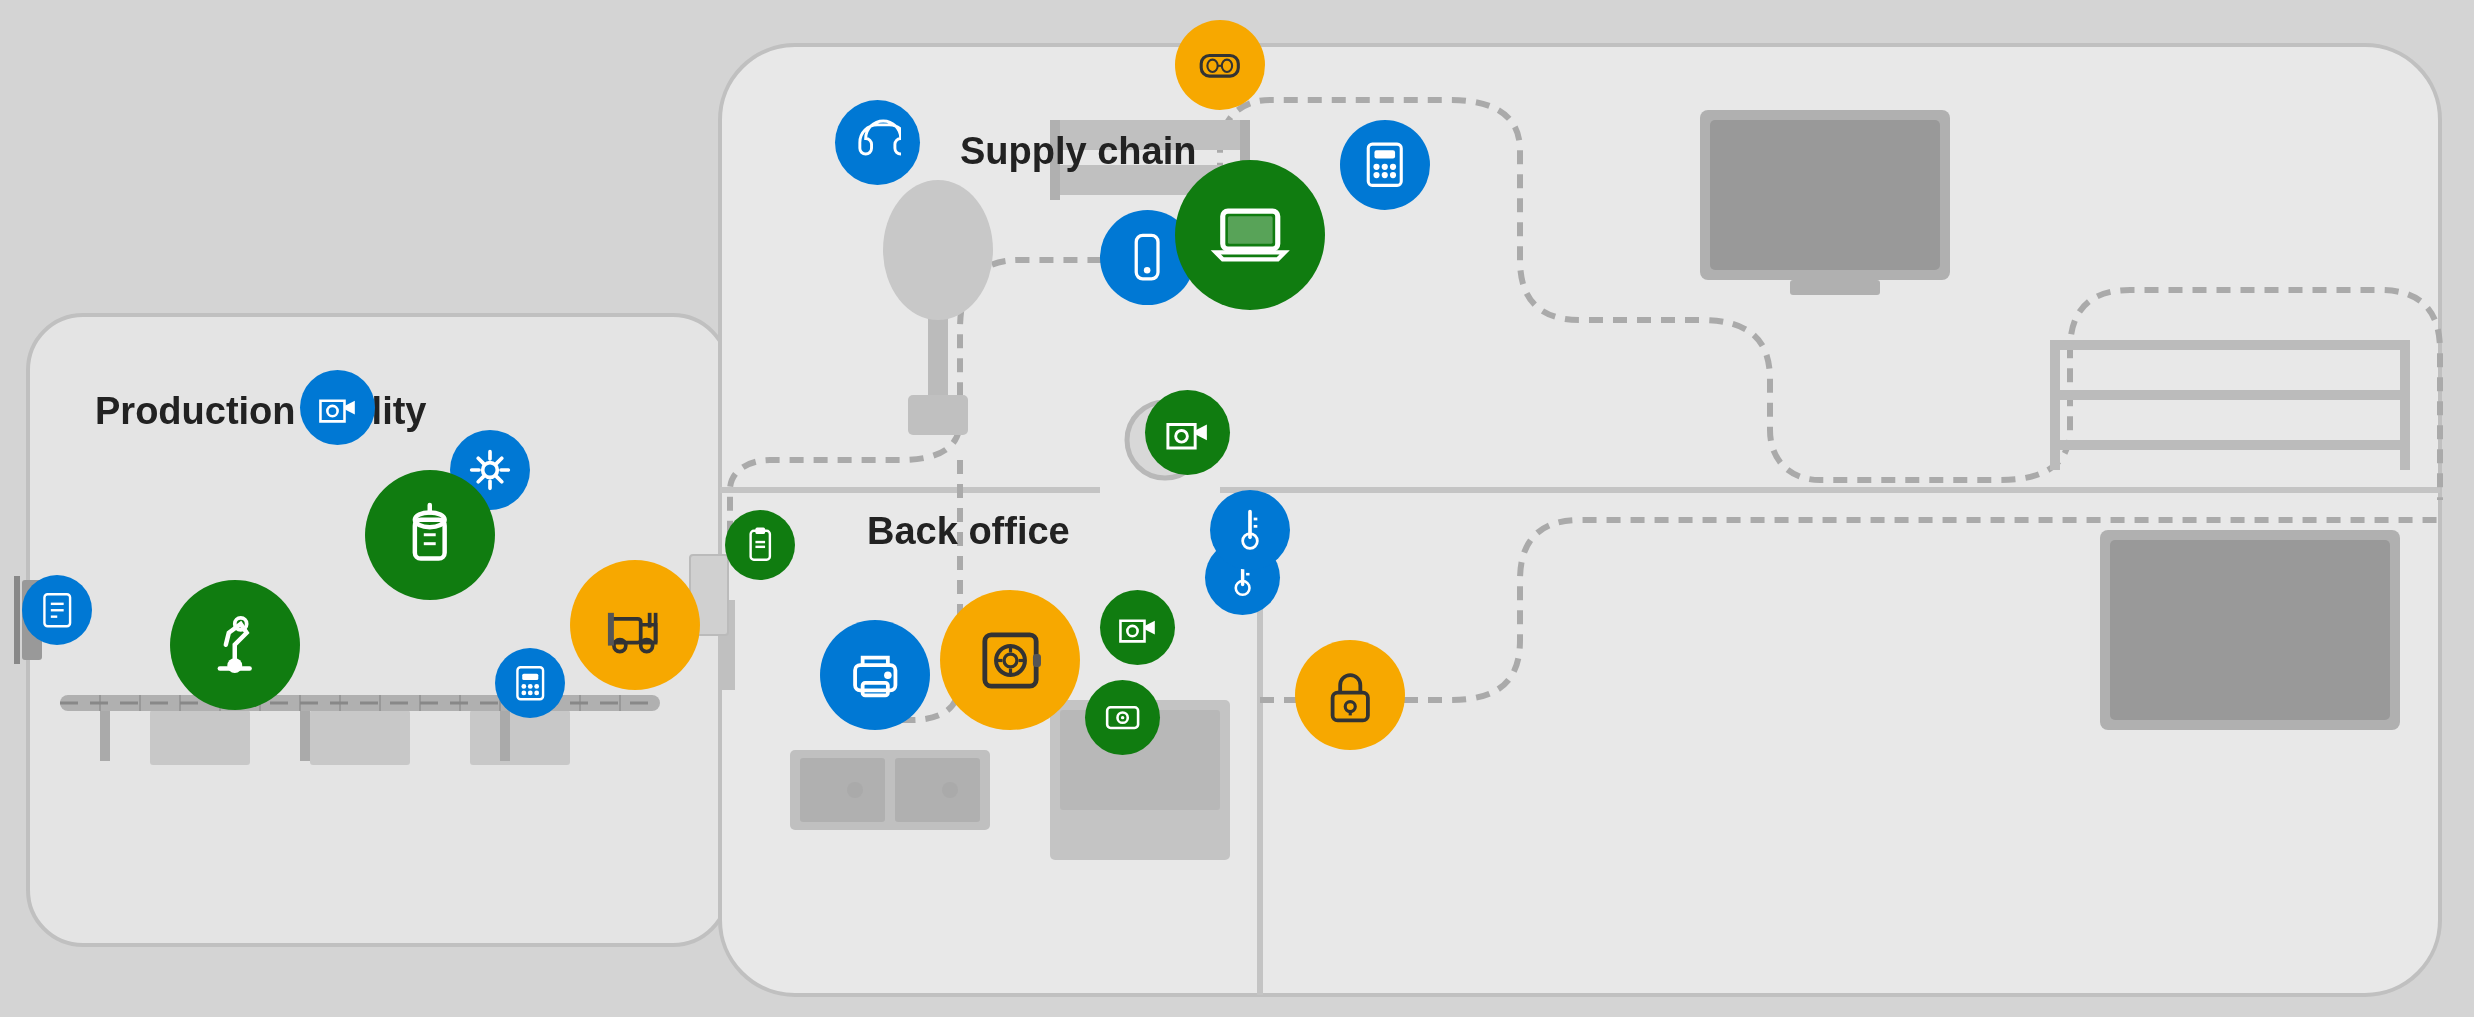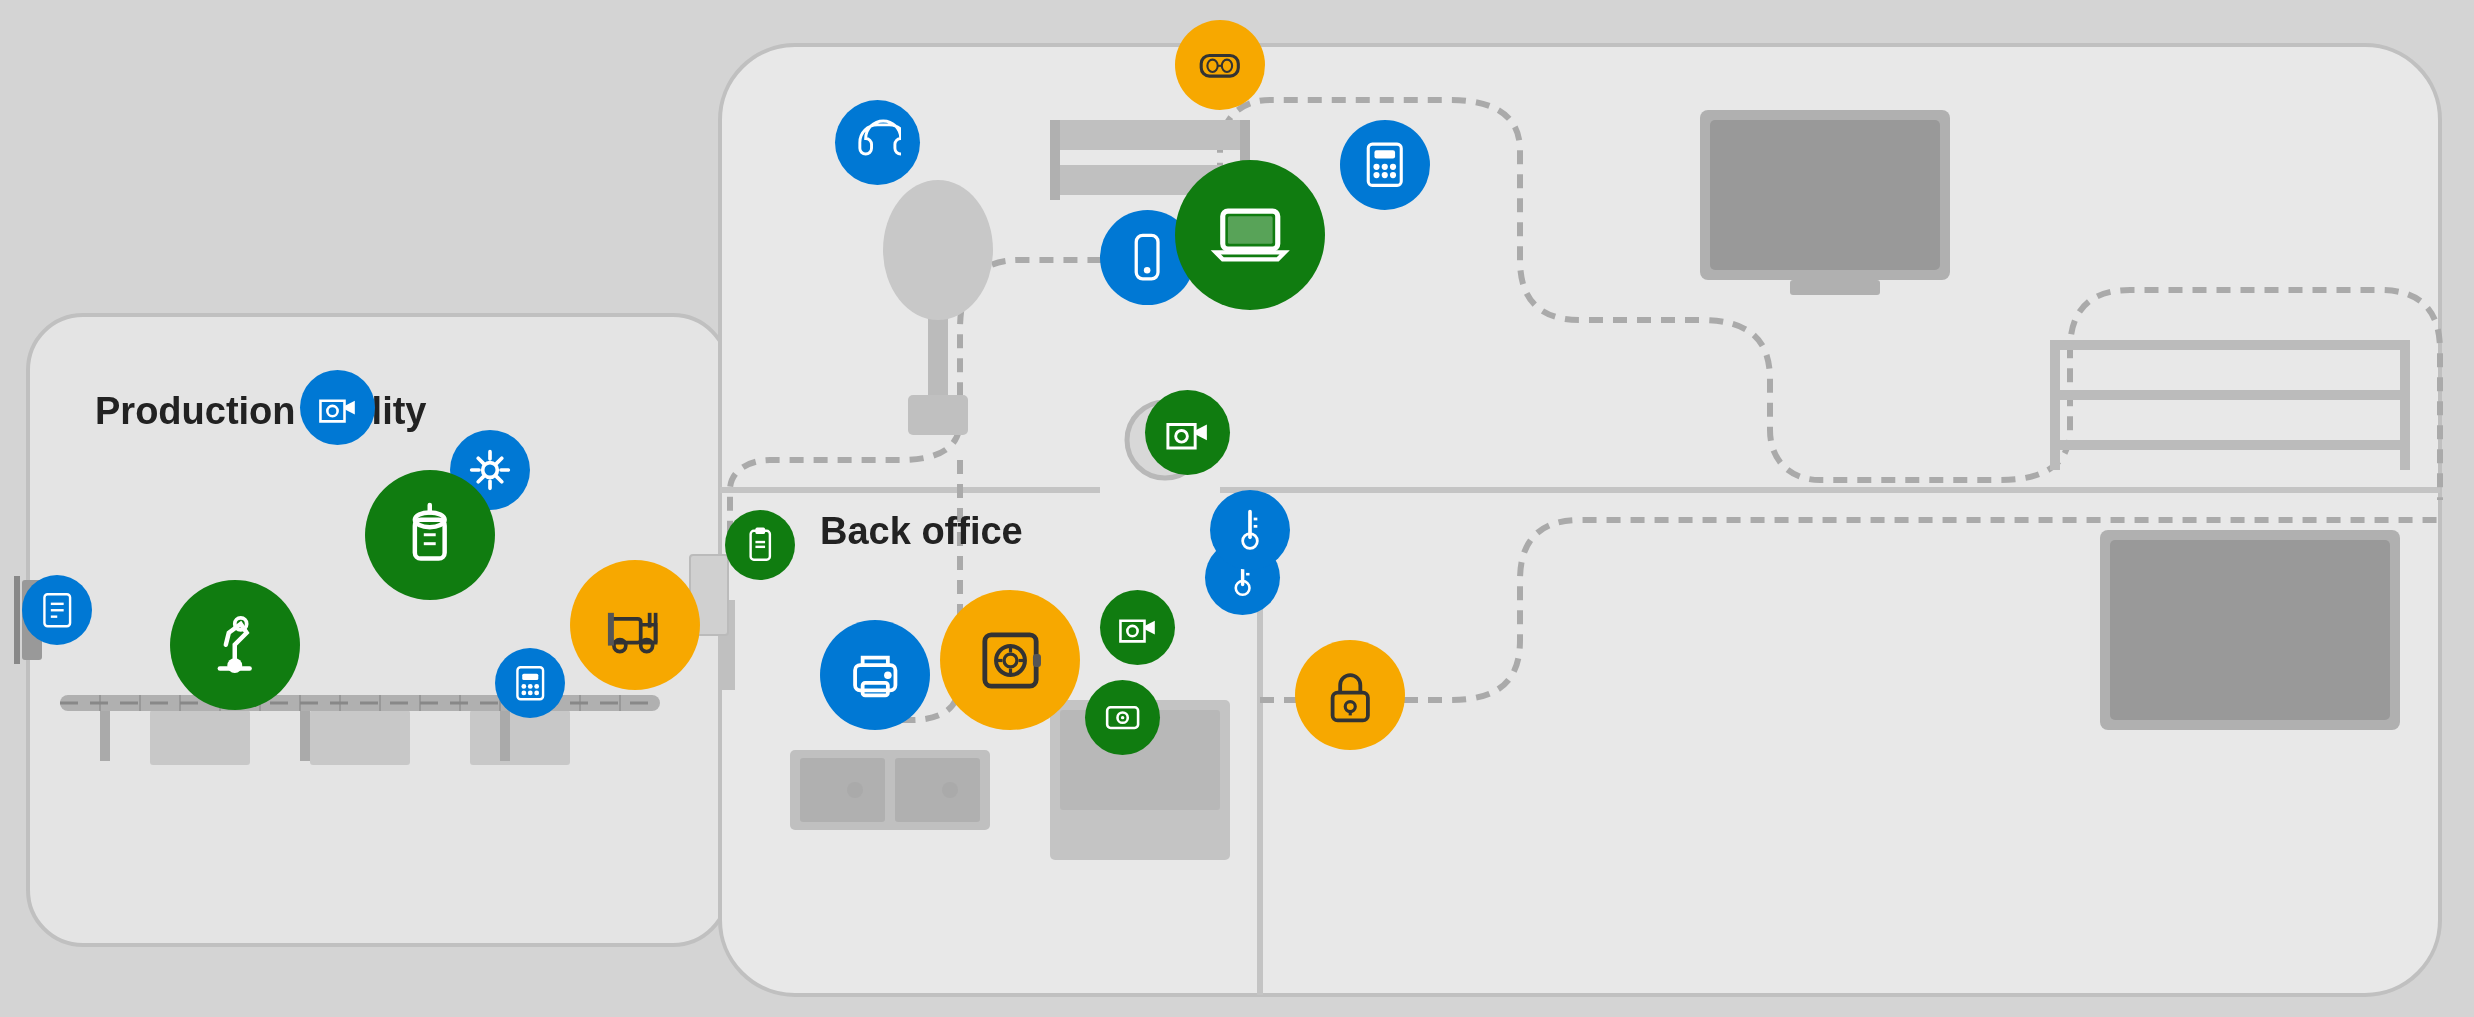--- a/index.html
+++ b/index.html
@@ -172,21 +172,22 @@
     <rect x="2400" y="340" width="10" height="130" fill="#bbb"></rect>
 
     <rect x="22" y="580" width="20" height="80" rx="3" fill="#999"></rect>
     <rect x="14" y="576" width="6" height="88" fill="#888"></rect>
 
     <rect x="690" y="555" width="38" height="80" rx="3" fill="#d0d0d0" stroke="#bbb" stroke-width="2"></rect>
 
   </svg>
 
   <div class="area-label" style="left: 95px; top: 390px;">Production facility</div>
-  <div class="area-label" style="left: 820px; top: 510px;">Back office</div>
+  <div class="area-label" style="left: 867px; top: 510px;">Back office</div>
+  <div class="area-label" style="left: 960px; top: 130px;">Supply chain</div>
 
   <div class="icon-circle blue" style="width:70px;height:70px;left:22px;top:575px;">
     <svg viewBox="0 0 24 24" fill="white">
         <rect x="4" y="2" width="16" height="20" rx="2" stroke="white" stroke-width="1.5" fill="none"></rect>
         <line x1="8" y1="8" x2="16" y2="8" stroke="white" stroke-width="1.5"></line>
         <line x1="8" y1="12" x2="16" y2="12" stroke="white" stroke-width="1.5"></line>
         <line x1="8" y1="16" x2="12" y2="16" stroke="white" stroke-width="1.5"></line>
       </svg>
   </div>
 

